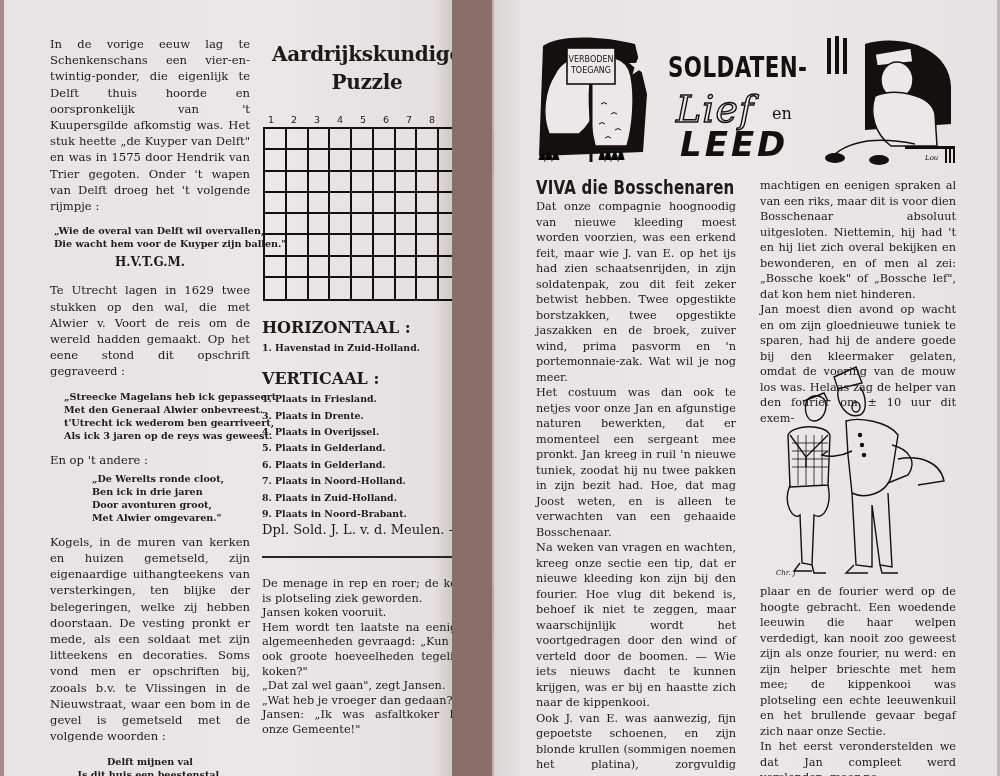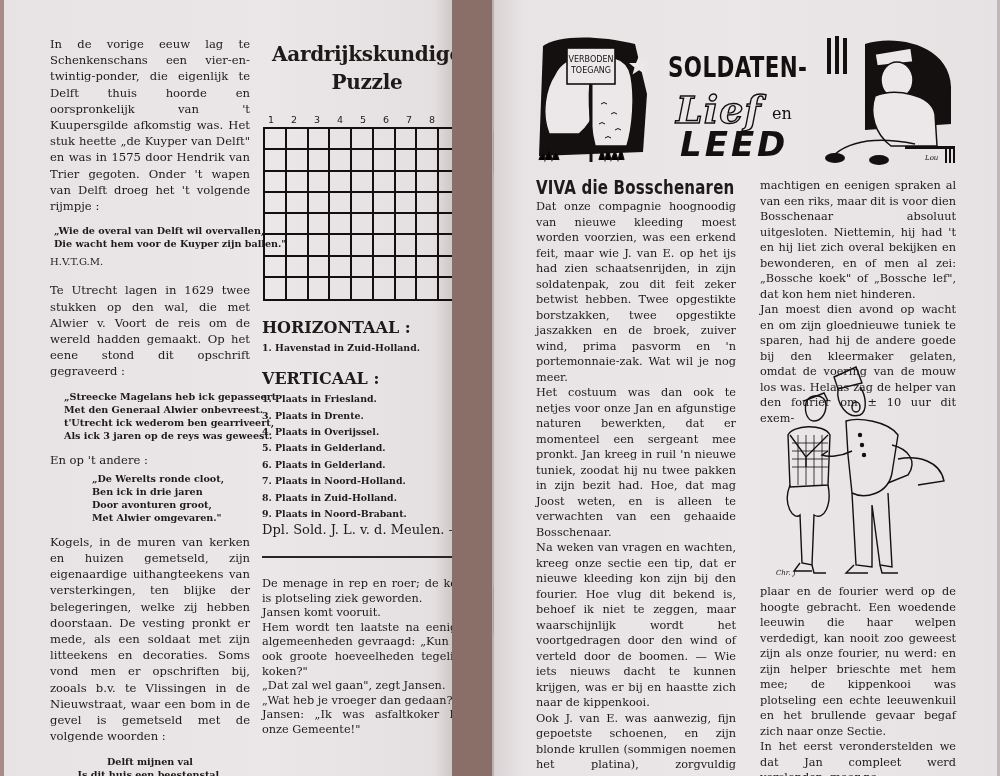--- a/index.html
+++ b/index.html
@@ -12,38 +12,38 @@
     .gutter { position: absolute; left: 492px; top: 0; width: 2px; height: 776px; background: #b9b0b1; }
     .stain { position: absolute; width: 6px; border-radius: 3px; background: #a99a98; opacity: .6; }
     .edge-left { position: absolute; left: 0; top: 0; width: 4px; height: 776px; background: #a78b86; }
     .edge-right { position: absolute; right: 0; top: 0; width: 3px; height: 776px; background: #c2b6b6; }
 
     .col { position: absolute; font-size: 11.6px; line-height: 16.2px; text-align: justify; }
     .col p { margin: 0; }
     .col p + p { margin-top: 10px; }
     .verse { font-weight: bold; font-size: 9.6px; line-height: 13px; margin: 10px 0 10px 0; }
     .verse div { white-space: nowrap; }
-    .sig { text-align: left; font-weight: normal; font-size: 10px; margin-top: 3px; }
+    .sig { text-align: center; font-weight: bold; font-size: 12px; margin-top: 3px; }
     .centered { text-align: center; }
 
     .puzzle-title { position: absolute; left: 262px; top: 40px; width: 210px; text-align: center; font-family: "DejaVu Serif", serif; font-weight: bold; font-size: 20px; line-height: 28px; letter-spacing: -0.3px; }
     .grid-nums { position: absolute; left: 262px; top: 114px; width: 202px; display: flex; justify-content: space-between; font-family: "DejaVu Sans", sans-serif; font-size: 9.5px; padding: 0 6px 0 6px; }
     .grid { position: absolute; left: 263px; top: 127px; width: 200px; height: 174px; border: 2.5px solid #141010; display: grid; grid-template-columns: repeat(9, 1fr); grid-template-rows: repeat(8, 1fr); }
     .cell { border-right: 2.4px solid #141010; border-bottom: 2.4px solid #141010; }
     .cell:nth-child(9n) { border-right: none; }
     .cell:nth-last-child(-n+9) { border-bottom: none; }
     .clues { position: absolute; left: 262px; top: 320px; width: 210px; font-weight: bold; font-size: 9.4px; line-height: 16.4px; }
     .clues .head { font-size: 16px; margin-bottom: 4px; }
     .clues .gap { height: 14px; }
     .clues .credit { font-weight: normal; font-size: 13px; white-space: nowrap; }
     .rule { position: absolute; left: 262px; top: 556px; width: 202px; height: 1.5px; background: #2a2525; }
 
     .header-art { position: absolute; left: 535px; top: 34px; width: 430px; height: 136px; }
     .title-soldaten { position: absolute; left: 668px; top: 50px; font-family: "DejaVu Sans Condensed", "DejaVu Sans", sans-serif; font-weight: bold; font-size: 29px; letter-spacing: 0.5px; transform: scaleX(0.82); transform-origin: left; color: #141010; }
-    .title-lief { position: absolute; left: 676px; top: 87px; font-family: "DejaVu Serif", serif; font-style: italic; font-size: 38px; color: transparent; -webkit-text-stroke: 1.4px #141010; letter-spacing: 1px; font-weight: bold; }
+    .title-lief { position: absolute; left: 676px; top: 87px; font-family: "DejaVu Serif", serif; font-style: italic; font-size: 38px; color: transparent; -webkit-text-stroke: 1.4px #141010; letter-spacing: 1px; }
     .title-en { position: absolute; left: 772px; top: 104px; font-family: "DejaVu Serif", serif; font-size: 16px; color: #141010; }
     .title-leed { position: absolute; left: 680px; top: 124px; font-family: "DejaVu Sans", sans-serif; font-style: italic; font-weight: bold; font-size: 34px; letter-spacing: 3px; color: #141010; }
 
     .viva { position: absolute; left: 536px; top: 176px; font-family: "DejaVu Sans Condensed", "DejaVu Sans", sans-serif; font-weight: bold; font-size: 19px; letter-spacing: 0.2px; transform: scaleX(0.88); transform-origin: left; white-space: nowrap; }
     .cartoon { position: absolute; left: 768px; top: 365px; width: 190px; height: 215px; }
   </style>
 </head>
 <body>
 
 <div class="spread">
@@ -185,21 +185,21 @@
       <div>7.  Plaats in Noord-Holland.</div>
       <div>8.  Plaats in Zuid-Holland.</div>
       <div>9.  Plaats in Noord-Brabant.</div>
       <div class="credit">Dpl. Sold. J. L. v. d. Meulen.  —  1-I-26 R.I.</div>
     </div>
 
     <div class="rule"></div>
 
     <div class="col" style="left:262px; top:577px; width:202px; line-height:14.6px; font-size:11.3px;">
       <div>De menage in rep en roer; de kok is plotseling ziek geworden.</div>
-      <div>Jansen komt vooruit.</div>
+      <div>Jansen koken vooruit.</div>
       <div>Hem wordt ten laatste na eenige algemeenheden gevraagd: „Kun je ook groote hoeveelheden tegelijk koken?"</div>
       <div>„Dat zal wel gaan", zegt Jansen.</div>
       <div>„Wat heb je vroeger dan gedaan?"</div>
       <div>Jansen: „Ik was asfaltkoker bij onze Gemeente!"</div>
     </div>
   </div>
 
   <div class="gutter"></div>
   <div class="stain" style="left:493px; top:130px; height:45px;"></div>
   <div class="stain" style="left:493px; top:585px; height:50px;"></div>

